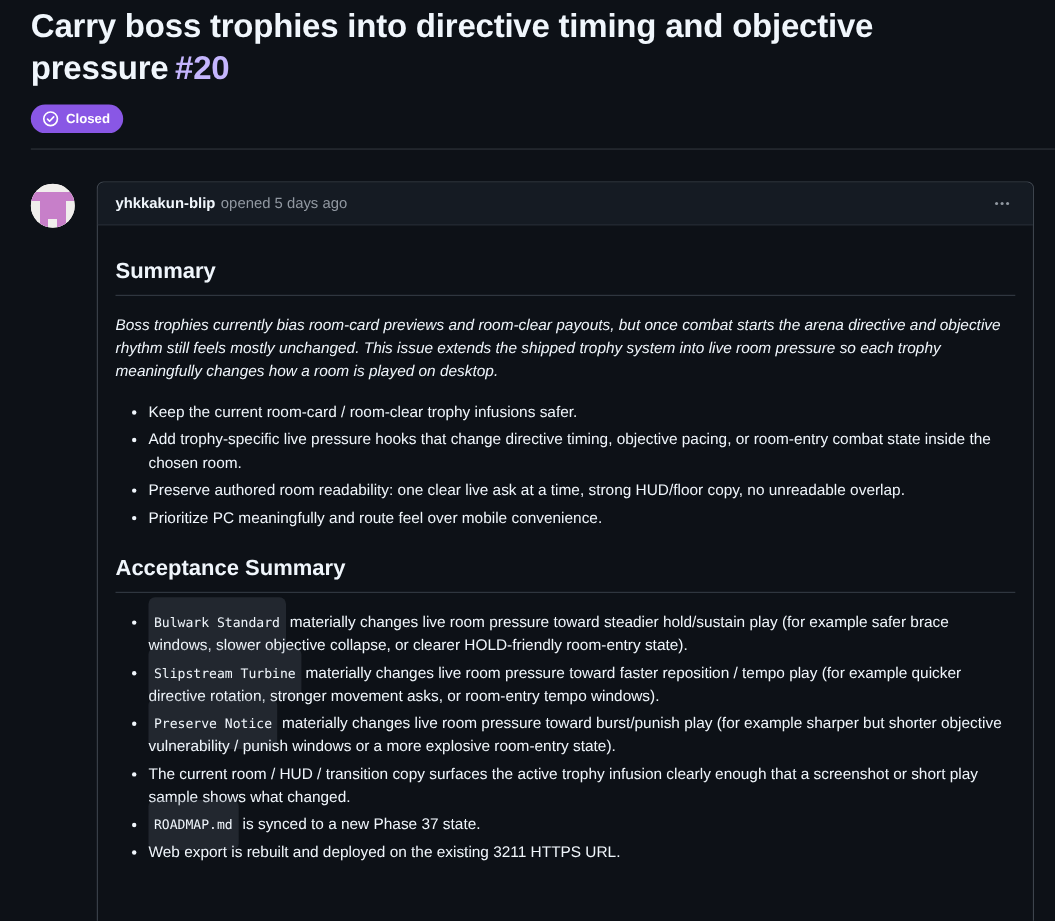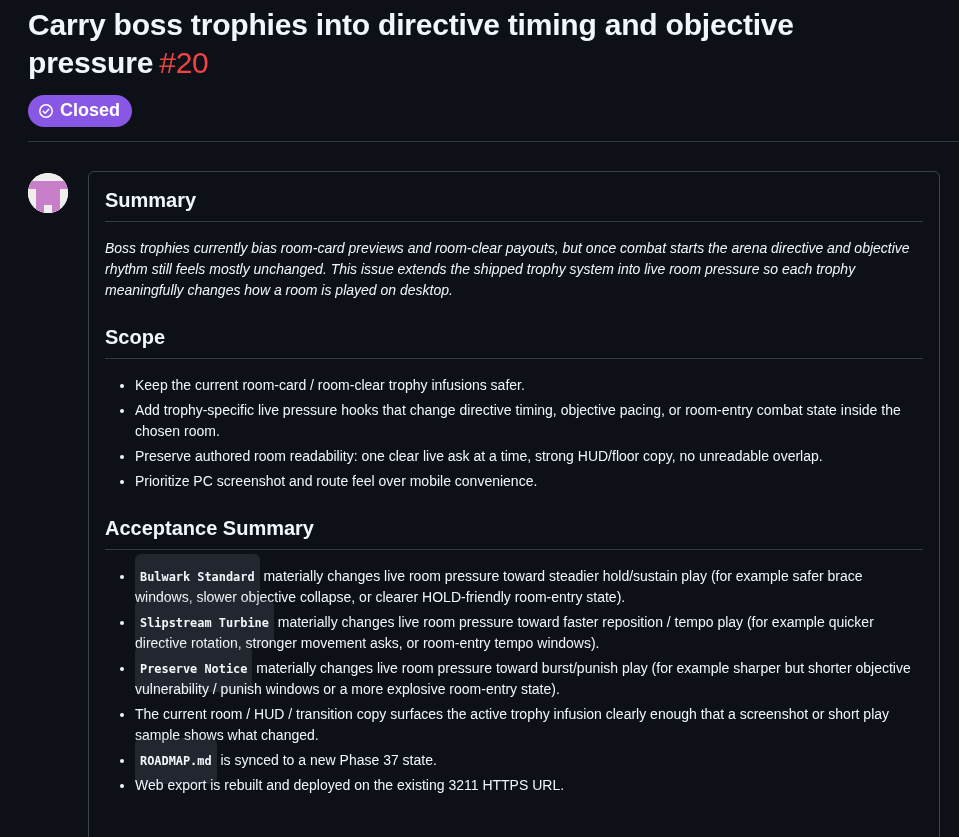--- a/index.html
+++ b/index.html
@@ -16,32 +16,32 @@
 
   
   .issue-title {
     margin: 6px 14px 14px 0;
     font-size: 30px;
     font-weight: 600;
     line-height: 1.25;
     color: #f0f6fc;
     letter-spacing: -0.2px;
   }
-  .issue-title .issue-number { color: #ef4444; font-weight: 400; margin-left: 6px; }
+  .issue-title .issue-number { color: #c4b5fd; font-weight: 700; margin-left: 6px; }
 
   .state-badge {
     display: inline-flex;
     align-items: center;
     gap: 6px;
     background: #8957e5;
     color: #ffffff;
     border: none;
     border-radius: 999px;
     padding: 5px 12px 5px 10px;
-    font-size: 18px;
+    font-size: 12px;
     font-weight: 600;
     line-height: 1.2;
     font-family: inherit;
   }
   .state-badge svg { display: block; }
 
   .header-divider {
     border: none;
     border-top: 1px solid #30363d;
     margin: 14px 0 0 0;
@@ -105,34 +105,33 @@
     color: #f0f6fc;
   }
   .comment-body h2 {
     font-size: 20px;
     font-weight: 700;
     line-height: 1.25;
     margin: 24px 0 16px 0;
     padding-bottom: 8px;
     border-bottom: 1px solid #333b44;
   }
-  .comment-body h2:first-child { margin-top: 0; }
+  .comment-body h2:first-child { margin-top: 14px; }
   .comment-body p { margin: 0 0 16px 0; font-style: italic; }
   .comment-body ul { margin: 0 0 16px 0; padding-left: 30px; }
   .comment-body li { margin-top: 4px; }
   .comment-body li:first-child { margin-top: 0; }
   .comment-body li::marker { color: #f0f6fc; }
   code.inline-code {
     font-family: "DejaVu Sans Mono", "Liberation Mono", monospace;
     font-size: 85%;
     background: rgba(101, 108, 118, 0.25);
     border-radius: 6px;
     padding: 16px 5px;
     white-space: nowrap;
-    font-weight: bold;
   }
 </style>
 </head>
 <body>
 
 <div class="page">
 
   <h1 class="issue-title"><span>Carry boss trophies into directive timing and objective pressure</span><span class="issue-number">#20</span></h1>
 
   <span class="state-badge">
@@ -157,32 +156,44 @@
           <rect x="1" y="2" width="3" height="1" fill="#c77fc9"></rect>
           <rect x="1" y="3" width="3" height="1" fill="#c77fc9"></rect>
           <rect x="1" y="4" width="1" height="1" fill="#c77fc9"></rect>
           <rect x="3" y="4" width="1" height="1" fill="#c77fc9"></rect>
         </svg>
       </span>
     </div>
 
     <div class="comment-card">
 
+      <div class="comment-header">
+        <span class="comment-author">yhkkakun-blip</span>
+        <span class="comment-meta">opened 5 days ago</span>
+        <button class="kebab-button">
+          <span style="display:flex;">
+            <svg width="16" height="16" viewBox="0 0 16 16" fill="#9198a1">
+              <circle cx="3" cy="8" r="1.4"></circle>
+                <circle cx="8" cy="8" r="1.4"></circle>
+                <circle cx="13" cy="8" r="1.4"></circle>
+            </svg>
+          </span>
+        </button>
+      </div>
 
       <div class="comment-body">
 
         <h2>Summary</h2>
         <p>Boss trophies currently bias room-card previews and room-clear payouts, but once combat starts the arena directive and objective rhythm still feels mostly unchanged. This issue extends the shipped trophy system into live room pressure so each trophy meaningfully changes how a room is played on desktop.</p>
 
-        <h2>Scope</h2>
         <ul>
           <li>Keep the current room-card / room-clear trophy infusions safer.</li>
           <li>Add trophy-specific live pressure hooks that change directive timing, objective pacing, or room-entry combat state inside the chosen room.</li>
           <li>Preserve authored room readability: one clear live ask at a time, strong HUD/floor copy, no unreadable overlap.</li>
-          <li>Prioritize PC screenshot and route feel over mobile convenience.</li>
+          <li>Prioritize PC meaningfully and route feel over mobile convenience.</li>
         </ul>
 
         <h2>Acceptance Summary</h2>
         <ul>
           <li><code class="inline-code">Bulwark Standard</code><span> materially changes live room pressure toward steadier hold/sustain play (for example safer brace windows, slower objective collapse, or clearer HOLD-friendly room-entry state).</span></li>
           <li><code class="inline-code">Slipstream Turbine</code><span> materially changes live room pressure toward faster reposition / tempo play (for example quicker directive rotation, stronger movement asks, or room-entry tempo windows).</span></li>
           <li><code class="inline-code">Preserve Notice</code><span> materially changes live room pressure toward burst/punish play (for example sharper but shorter objective vulnerability / punish windows or a more explosive room-entry state).</span></li>
           <li><span>The current room / HUD / transition copy surfaces the active trophy infusion clearly enough that a screenshot or short play sample shows what changed.</span></li>
           <li><code class="inline-code">ROADMAP.md</code><span> is synced to a new Phase 37 state.</span></li>
           <li><span>Web export is rebuilt and deployed on the existing 3211 HTTPS URL.</span></li>

